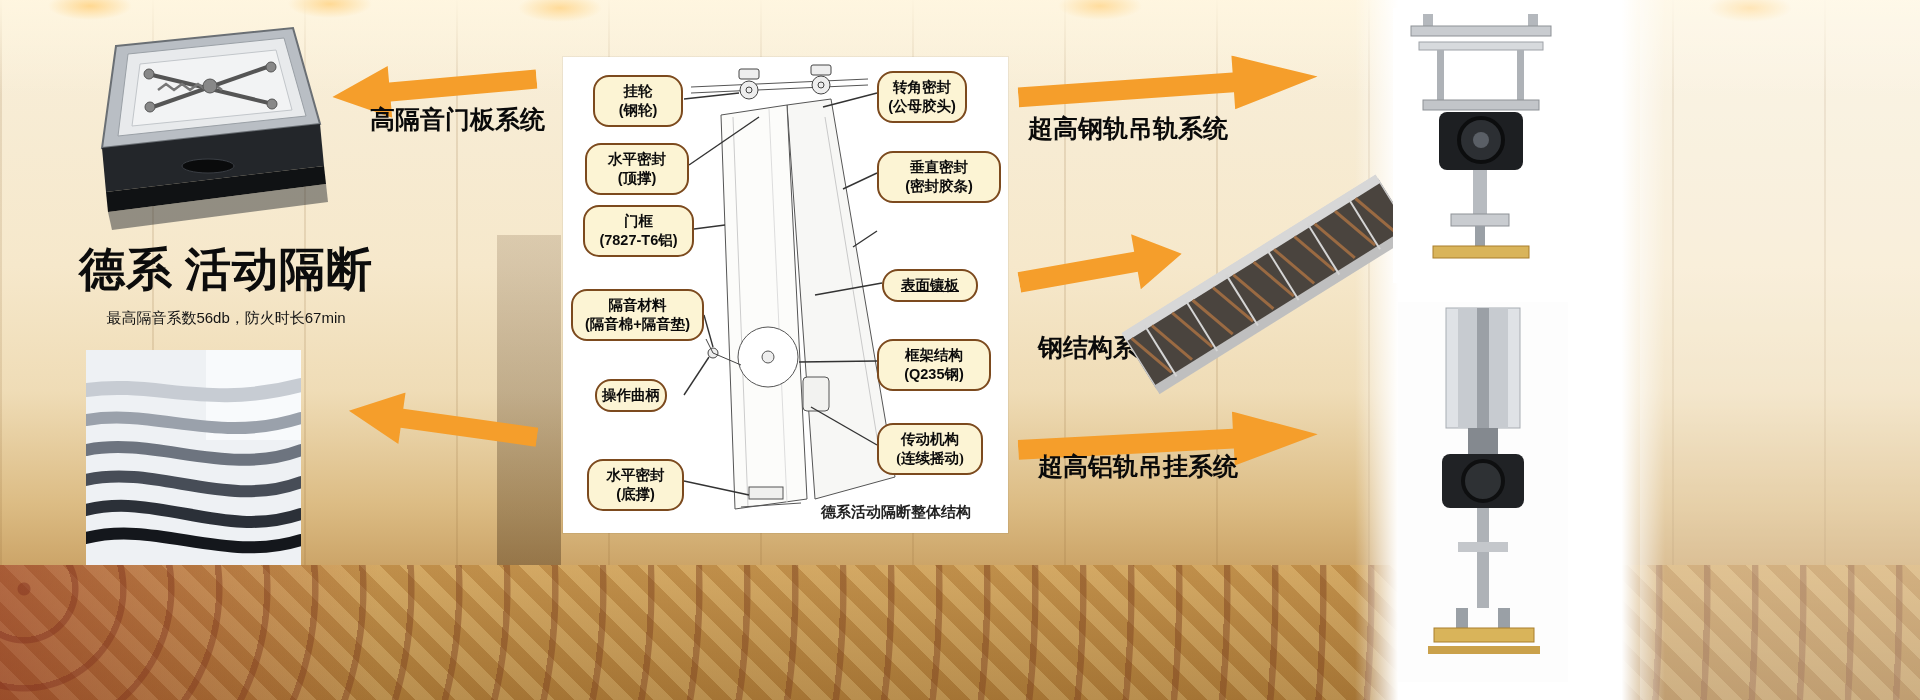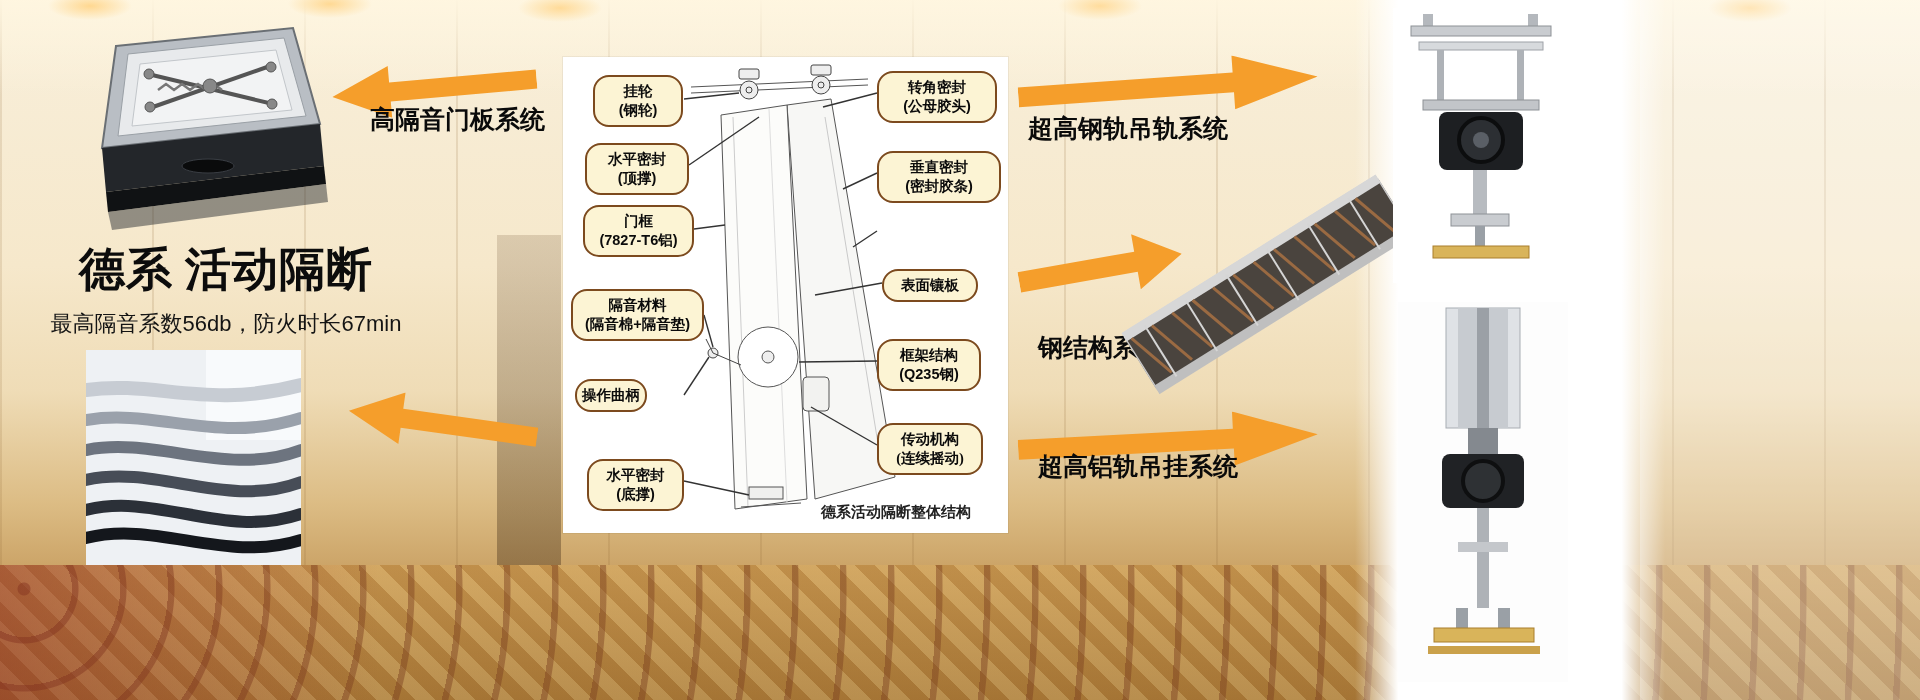--- a/index.html
+++ b/index.html
@@ -30,21 +30,21 @@
     background:linear-gradient(90deg,rgba(140,30,30,.45),rgba(140,30,30,0));}
   .bg-right-white{left:1355px;top:0;width:310px;height:700px;
     background:linear-gradient(90deg,rgba(255,255,255,0),#ffffff 14% 86%,rgba(255,255,255,0));}
   .bg-right-pale{left:1640px;top:0;width:280px;height:700px;background:rgba(255,255,255,.30);}
 
   
   .brand{left:36px;top:244px;width:380px;text-align:center;}
   .brand-title{font-size:46px;line-height:1.1;color:#0c0c0c;letter-spacing:1px;}
   .brand-title .t-main{font-weight:900;margin-top:15px;}
   .brand-title .t-sub{font-weight:600;margin-left:12px;}
-  .brand-tagline{margin-top:14px;font-size:22px;font-weight:500;color:#141414;}
+  .brand-tagline{margin-top:14px;font-size:15px;font-weight:500;color:#141414;}
 
   
   .panel{left:563px;top:57px;width:445px;height:476px;background:#ffffff;box-shadow:0 0 0 1px rgba(0,0,0,.05);}
   .diagram-svg{position:absolute;left:0;top:0;width:445px;height:476px;}
   .callout{position:absolute;background:#FCF4D4;border:2px solid #7C4A1E;border-radius:16px;
     padding:5px 3px;font-size:14.5px;font-weight:700;color:#0b0b0b;text-align:center;
     line-height:1.3;white-space:pre-line;box-sizing:border-box;}
   .caption{position:absolute;left:258px;top:446px;font-size:15px;font-weight:600;color:#222;}
 
   
@@ -162,30 +162,30 @@
     </svg>
 
     <div class="callout" style="left:30px;top:18px;width:90px;">挂轮
 (钢轮)</div>
     <div class="callout" style="left:22px;top:86px;width:104px;">水平密封
 (顶撑)</div>
     <div class="callout" style="left:20px;top:148px;width:111px;">门框
 (7827-T6铝)</div>
     <div class="callout" style="left:8px;top:232px;width:133px;">隔音材料
 (隔音棉+隔音垫)</div>
-    <div class="callout" style="left:12px;top:322px;width:72px;">操作曲柄</div>
+    <div class="callout" style="left:32px;top:322px;width:72px;">操作曲柄</div>
     <div class="callout" style="left:24px;top:402px;width:97px;">水平密封
 (底撑)</div>
 
-    <div class="callout" style="left:314px;top:14px;width:120px;">转角密封
+    <div class="callout" style="left:314px;top:14px;width:90px;">转角密封
 (公母胶头)</div>
     <div class="callout" style="left:314px;top:94px;width:124px;">垂直密封
 (密封胶条)</div>
-    <div class="callout" style="left:319px;top:212px;width:96px;">表面镶板</div>
-    <div class="callout" style="left:314px;top:282px;width:104px;">框架结构
+    <div class="callout" style="left:319px;top:212px;width:96px;text-decoration:underline;">表面镶板</div>
+    <div class="callout" style="left:314px;top:282px;width:114px;">框架结构
 (Q235钢)</div>
     <div class="callout" style="left:314px;top:366px;width:106px;font-family:Liberation Serif, serif;">传动机构
 (连续摇动)</div>
 
     <div class="caption">德系活动隔断整体结构</div>
   </div>
 
   <div class="arrow" style="left:332px;top:62px;width:205px;height:52px;transform:rotate(-5deg);">
     <svg viewBox="0 0 220 60" preserveAspectRatio="none">
         <polygon points="0,30 62,0 62,19 220,19 220,41 62,41 62,60" fill="#F59E2B"></polygon>

